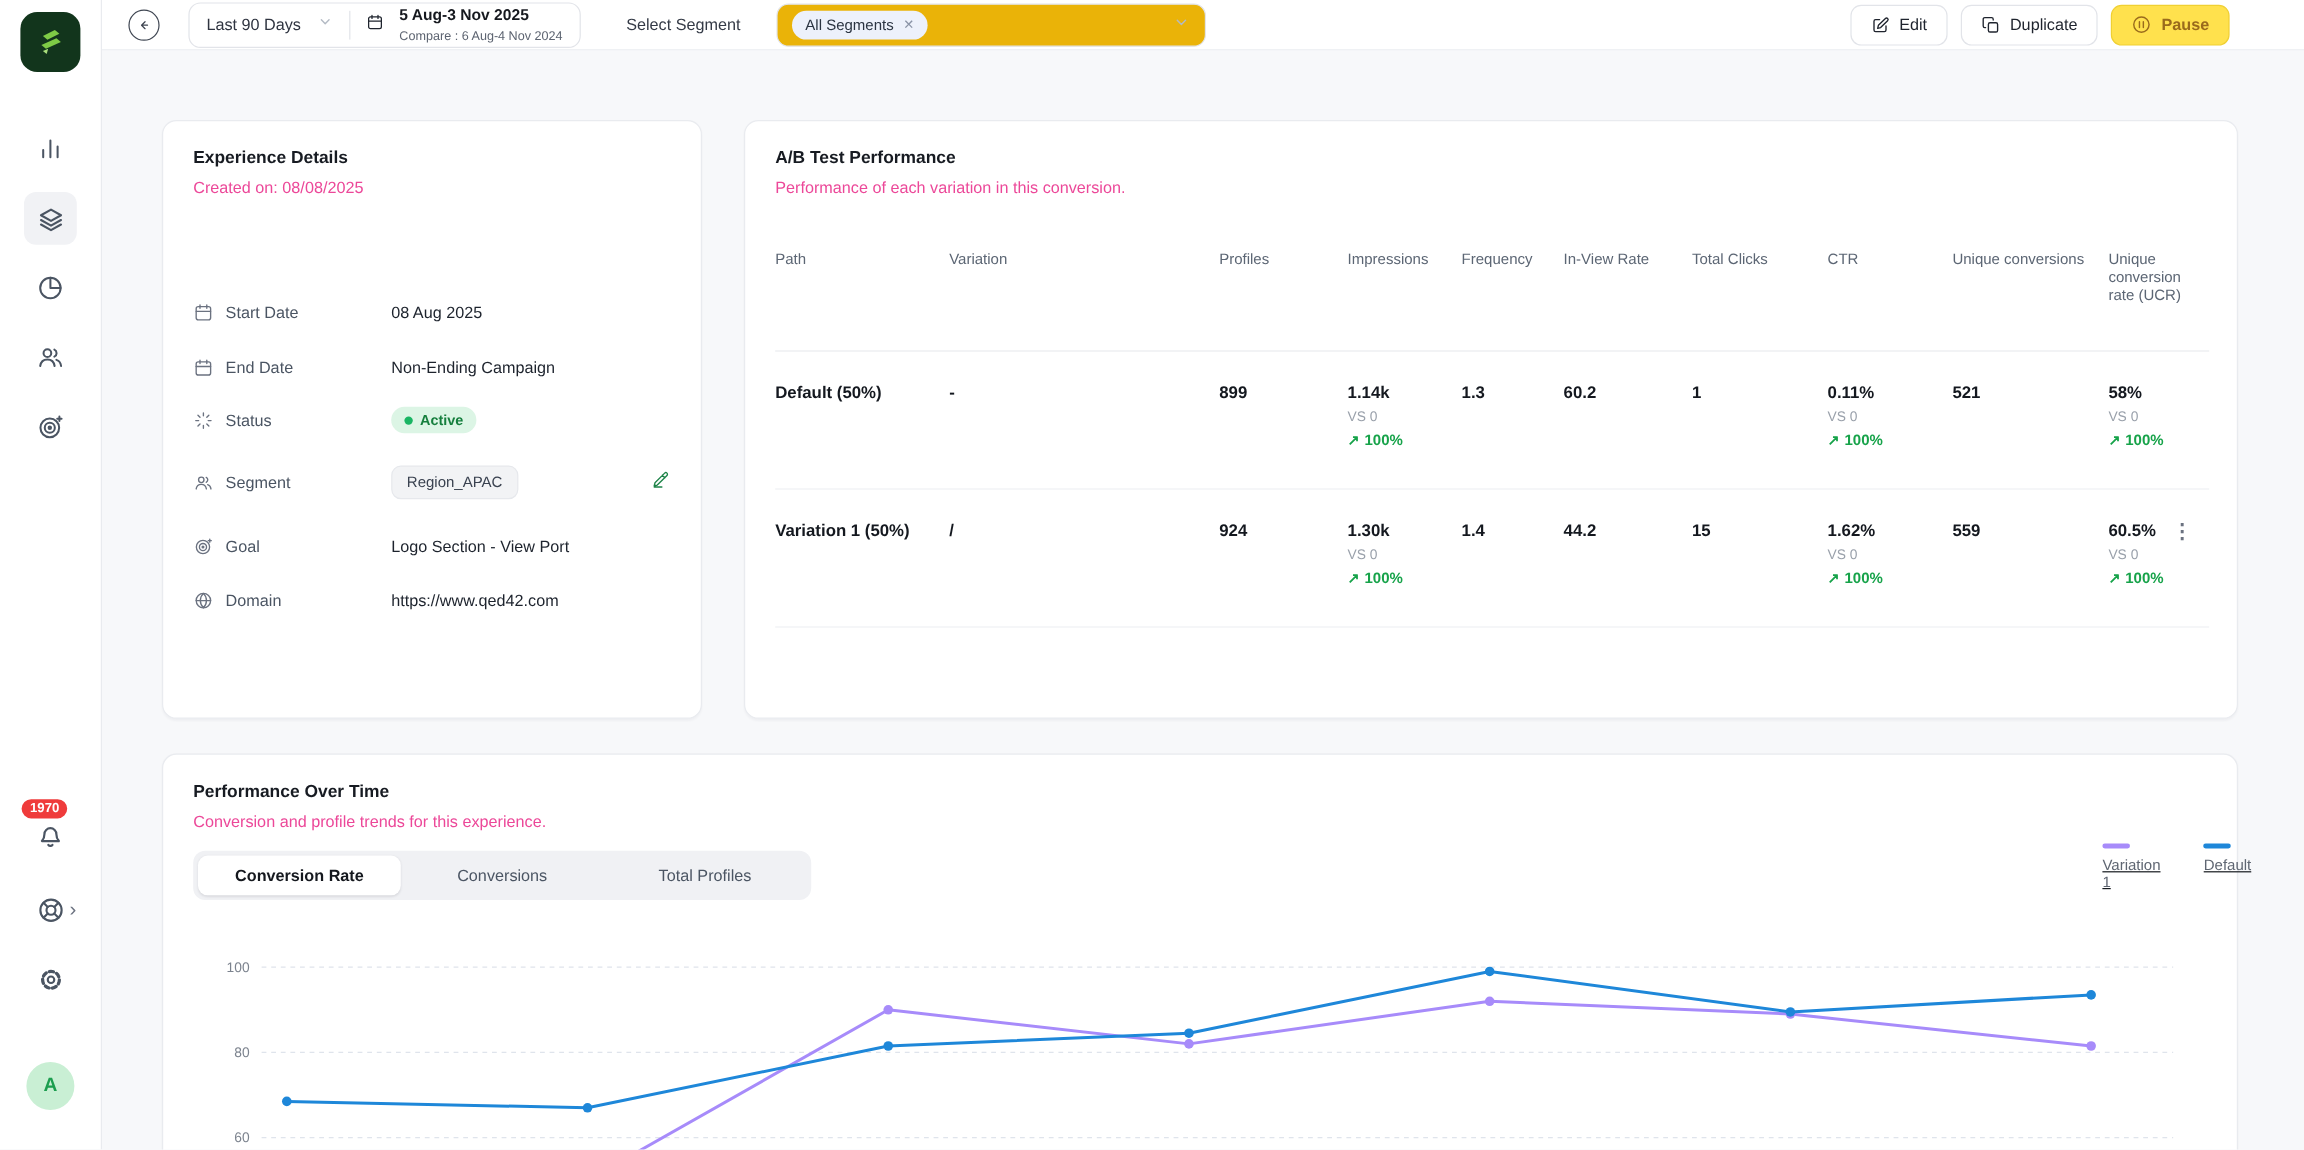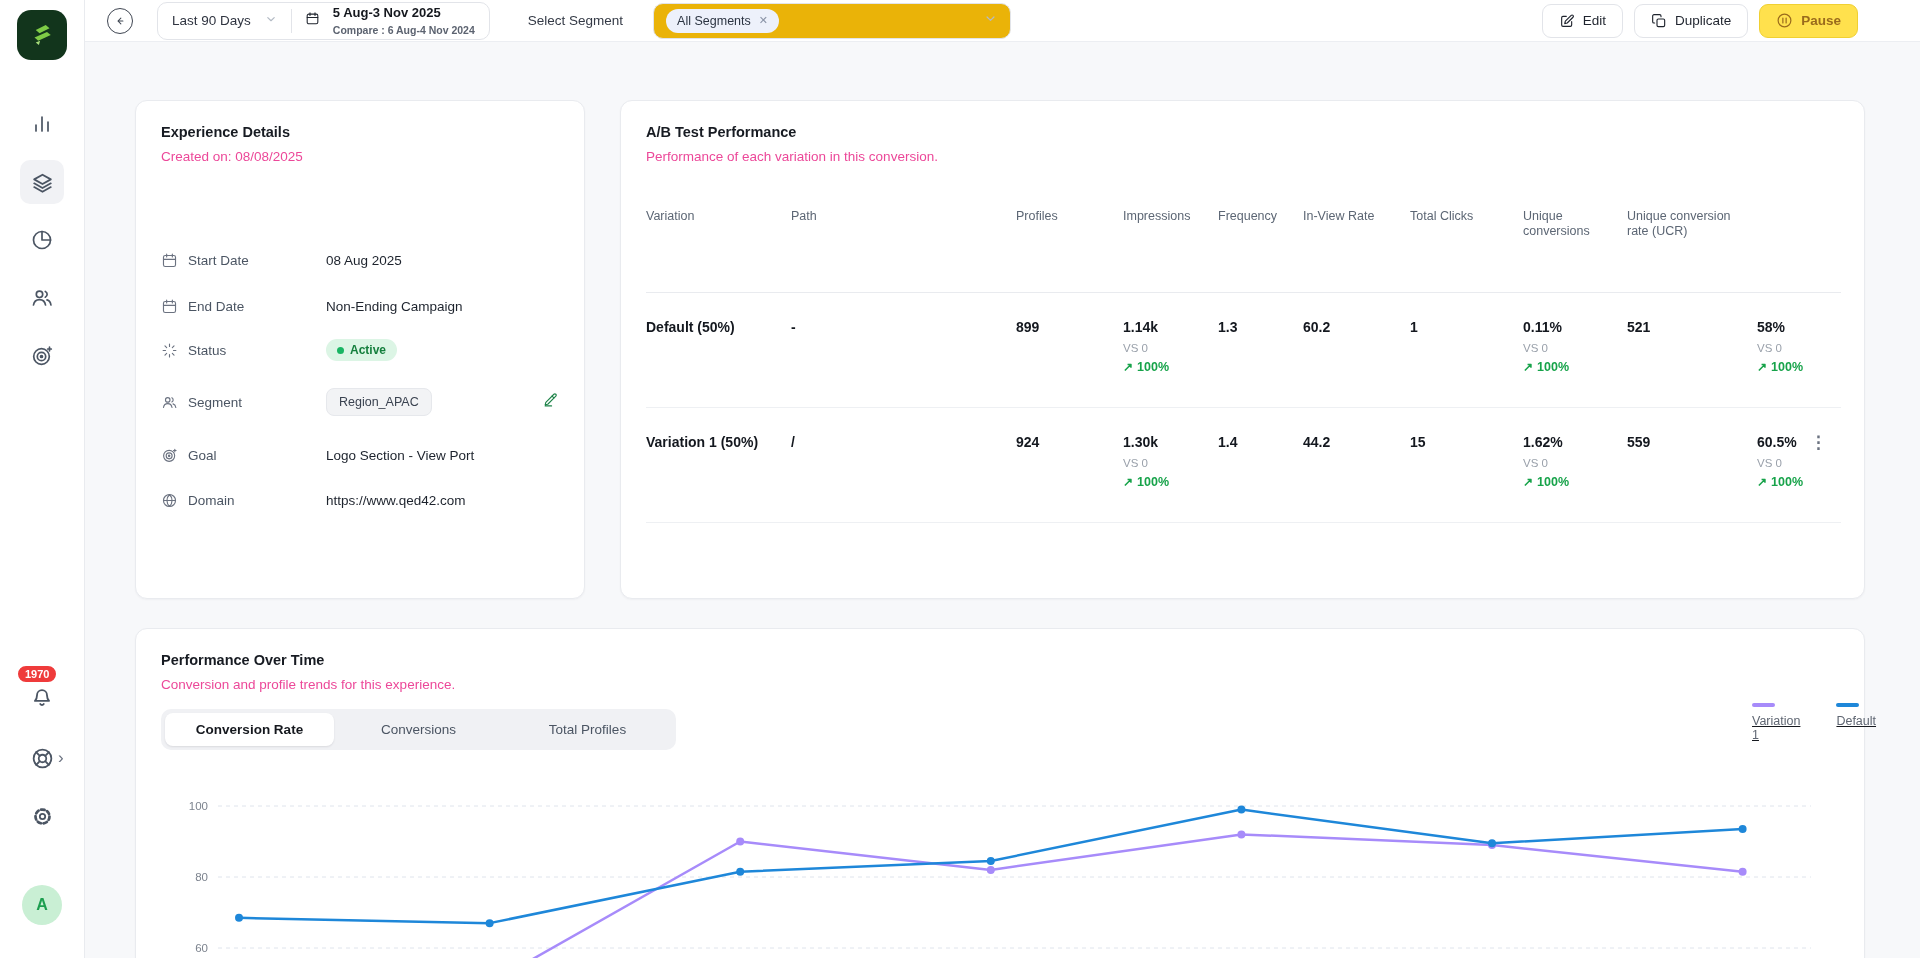--- a/index.html
+++ b/index.html
@@ -21,21 +21,21 @@
   .topbar { position:absolute; left:85px; top:0; right:0; height:42px; background:#fff; border-bottom:1px solid #eceef2; display:flex; align-items:center; padding:0 62px 0 22px; }
   .back-btn { width:26px; height:26px; border:1.5px solid #3f4652; border-radius:50%; display:flex; align-items:center; justify-content:center; margin-right:24px; cursor:pointer; background:#fff; }
   .back-btn svg { stroke:#3f4652; fill:none; stroke-width:1.8; stroke-linecap:round; stroke-linejoin:round; }
   .range-control { display:flex; align-items:center; height:38px; border:1px solid #e2e4e9; border-radius:10px; background:#fff; padding:0 14px; gap:13px; cursor:pointer; }
   .range-label { font-size:13.5px; color:#2f3440; font-weight:500; }
   .chev-down svg { stroke:#b3bac4; fill:none; stroke-width:2; stroke-linecap:round; stroke-linejoin:round; }
   .range-divider { width:1px; height:24px; background:#e2e4e9; }
   .cal-ic svg { stroke:#1f242e; fill:none; stroke-width:1.7; stroke-linecap:round; }
   .range-main { font-size:13px; font-weight:bold; color:#15181e; line-height:14px; }
   .range-compare { font-size:10.5px; color:#5cururur; }
-  .range-compare { font-size:10.5px; color:#5c6370; margin-top:4px;font-weight:bold; }
+  .range-compare { font-size:10.5px; color:#5c6370; margin-top:4px; }
   .seg-label { margin-left:38px; font-size:13.5px; color:#343a46; font-weight:500; }
   .seg-select { margin-left:30px; width:358px; height:36px; border:1px solid #e2e4e9; border-radius:10px; background:#eab308; display:flex; align-items:center; padding:0 12px; cursor:pointer; }
   .seg-chip { background:#edf1fb; border-radius:15px; padding:5px 11px; font-size:12.5px; color:#2b3442; display:flex; align-items:center; gap:8px; }
   .seg-chip .x { color:#8a93a6; font-size:11px; cursor:pointer; }
   .seg-select .chev-down { margin-left:auto; }
   .tb-actions { margin-left:auto; display:flex; gap:11px; }
   .btn { height:34px; border-radius:9px; border:1px solid #e2e4e9; background:#fff; display:inline-flex; align-items:center; gap:8px; padding:0 16px; font-size:13.5px; color:#1f242e; font-weight:500; cursor:pointer; font-family:inherit; }
   .btn svg { stroke:#1f242e; fill:none; stroke-width:1.7; stroke-linecap:round; stroke-linejoin:round; }
   .btn-pause { background:#ffe14d; border-color:#f0d032; color:#9a6b1c; font-weight:600; }
   .btn-pause svg { stroke:#9a6b1c; }
@@ -291,27 +291,28 @@
       <span class="d-value">https://www.qed42.com</span>
     </div>
   </section>
 
   <section class="card" id="card-abtest">
     <h2 class="card-title">A/B Test Performance</h2>
     <div class="card-sub">Performance of each variation in this conversion.</div>
 
     <div class="abt-table">
       <div class="abt-head">
+        <div class="th">Path</div>
         <div class="th">Variation</div>
-        <div class="th">Path</div>
         <div class="th">Profiles</div>
         <div class="th">Impressions</div>
         <div class="th">Frequency</div>
         <div class="th">In-View Rate</div>
         <div class="th">Total Clicks</div>
+        <div class="th">CTR</div>
         <div class="th">Unique conversions</div>
         <div class="th">Unique conversion rate (UCR)</div>
       </div>
 
       <div class="abt-row">
         <div class="td v-main">Default (50%)</div>
         <div class="td v-main">-</div>
         <div class="td v-main">899</div>
         <div class="td">
           <div class="v-main">1.14k</div>

